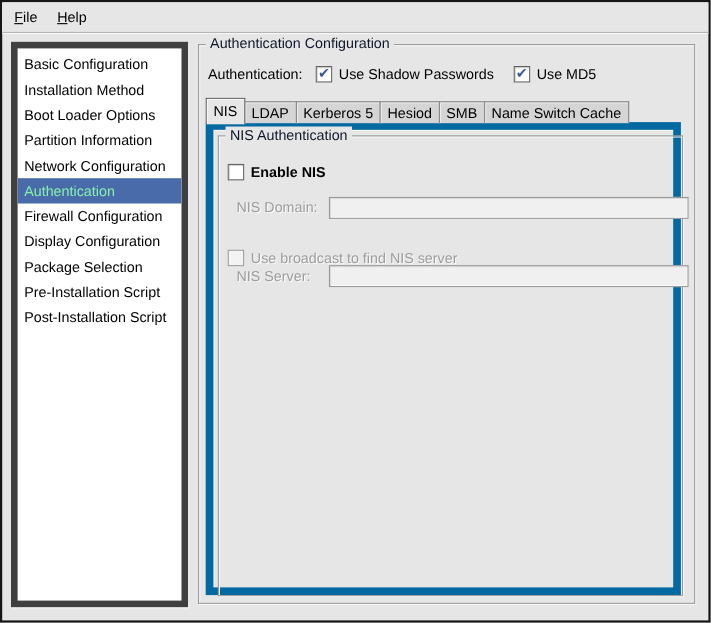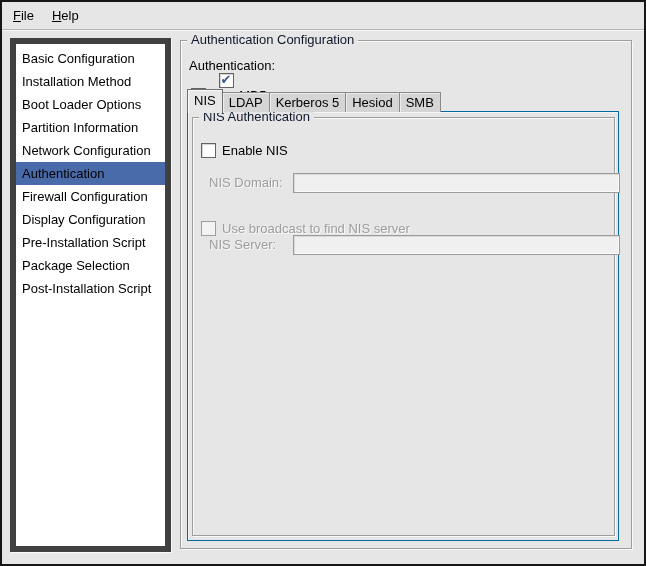--- a/index.html
+++ b/index.html
@@ -29,36 +29,36 @@
     position:absolute; left:8px; top:36px; width:161px; height:514px;
     background:#ffffff;
     border:6px solid #404040;
     box-shadow:1px 1px 0 #fafafa;
     padding-top:3px; overflow:hidden;
   }
   .side-item {
     height:23px; line-height:23px; padding-left:6px;
     white-space:nowrap; cursor:default;
   }
-  .side-item.selected { background:#4a6baa; color:#000000; }
+  .side-item.selected { background:#4a6baa; color:#86efac; }
   
   .gtk-frame {
     position:absolute;
     border:1px solid #9d9d9d;
     box-shadow:inset 1px 1px 0 #f9f9f9, 1px 1px 0 #f9f9f9;
   }
   .frame-label {
     position:absolute; top:-9px; left:6px; padding:0 4px;
     background:#e6e6e6; color:#0f172a; line-height:16px; white-space:nowrap;
   }
   .main-frame { left:178px; top:38px; width:452px; height:509px; }
   
   .auth-row {
     position:absolute; left:8px; top:17px; height:18px;
-    display:flex; align-items:center; white-space:nowrap;flex-direction:column;
+    display:flex; align-items:center; white-space:nowrap;
   }
   .auth-row .row-label { margin-right:12px; }
   .check-group { display:flex; align-items:center; margin-right:18px; }
   .checkbox {
     width:15px; height:15px; background:#ffffff;
     border:1px solid #636363;
     box-shadow:inset 1px 1px 1px rgba(0,0,0,0.18);
     display:flex; align-items:center; justify-content:center;
     margin-right:6px; flex:none;
   }
@@ -86,27 +86,27 @@
   .tab.active {
     height:24px; line-height:22px; margin-bottom:-1px;
     background:#e7e7e7; border-color:#6f6f6f; border-bottom:none;
     position:relative; z-index:3;
     box-shadow:inset 1px 1px 0 #fafafa;
     text-align:center;
   }
   .tab-page {
     position:absolute; left:6px; top:70px; width:432px; height:430px;
     background:#e6e6e6;
-    border:1px solid #0369a1;
+    border:7px solid #0369a1;
     box-shadow:inset 1px 1px 0 #f5f5f5;
     z-index:1;
   }
   .nis-frame { left:4px; top:5px; width:423px; height:419px; }
   .nis-row { position:absolute; left:8px; right:4px; display:flex; align-items:center; }
-  .row-enable { top:24px; height:16px; }
+  .row-enable { top:24px; height:16px;font-weight:bold; }
   .row-domain { top:55px; height:20px; }
   .row-broadcast { top:102px; height:16px; }
   .row-server { top:117px; height:20px; }
   .field-label { position:absolute; left:8px; line-height:20px; white-space:nowrap;text-align:center; }
   .entry {
     position:absolute; left:92px; width:327px; height:20px;
     background:#f0f0f0;
     border:1px solid #9b9b9b;
     box-shadow:inset 1px 1px 0 #d9d9d9, inset -1px -1px 0 #fbfbfb;
     font:13px "Liberation Sans","DejaVu Sans",sans-serif;
@@ -132,49 +132,51 @@
 
   <div class="sidebar">
     <div class="side-item">Basic Configuration</div>
     <div class="side-item">Installation Method</div>
     <div class="side-item">Boot Loader Options</div>
     <div class="side-item">Partition Information</div>
     <div class="side-item">Network Configuration</div>
     <div class="side-item selected">Authentication</div>
     <div class="side-item">Firewall Configuration</div>
     <div class="side-item">Display Configuration</div>
+    <div class="side-item">Package Selection</div>
     <div class="side-item">Pre-Installation Script</div>
-    <div class="side-item">Package Selection</div>
     <div class="side-item">Post-Installation Script</div>
   </div>
 
   <div class="gtk-frame main-frame">
     <span class="frame-label">Authentication Configuration</span>
 
     <div class="auth-row">
       <span class="row-label">Authentication:</span>
       <span class="check-group">
         <span class="checkbox checked">
             <span class="mark">✔</span>
           </span>
+        <span>Use Shadow Passwords</span>
       </span>
       <span class="check-group">
         <span class="checkbox checked">
             <span class="mark">✔</span>
           </span>
         <span>Use MD5</span>
       </span>
     </div>
 
     <div class="tabs-row">
       <div class="tab active">NIS</div>
       <div class="tab">LDAP</div>
       <div class="tab">Kerberos 5</div>
       <div class="tab">Hesiod</div>
       <div class="tab">SMB</div>
+      <div class="tab">Name Switch Cache</div>
     </div>
 
     <div class="tab-page">
       <div class="gtk-frame nis-frame">
         <span class="frame-label">NIS Authentication</span>
 
         <div class="nis-row row-enable">
           <span class="checkbox"></span>
           <span>Enable NIS</span>
         </div>

